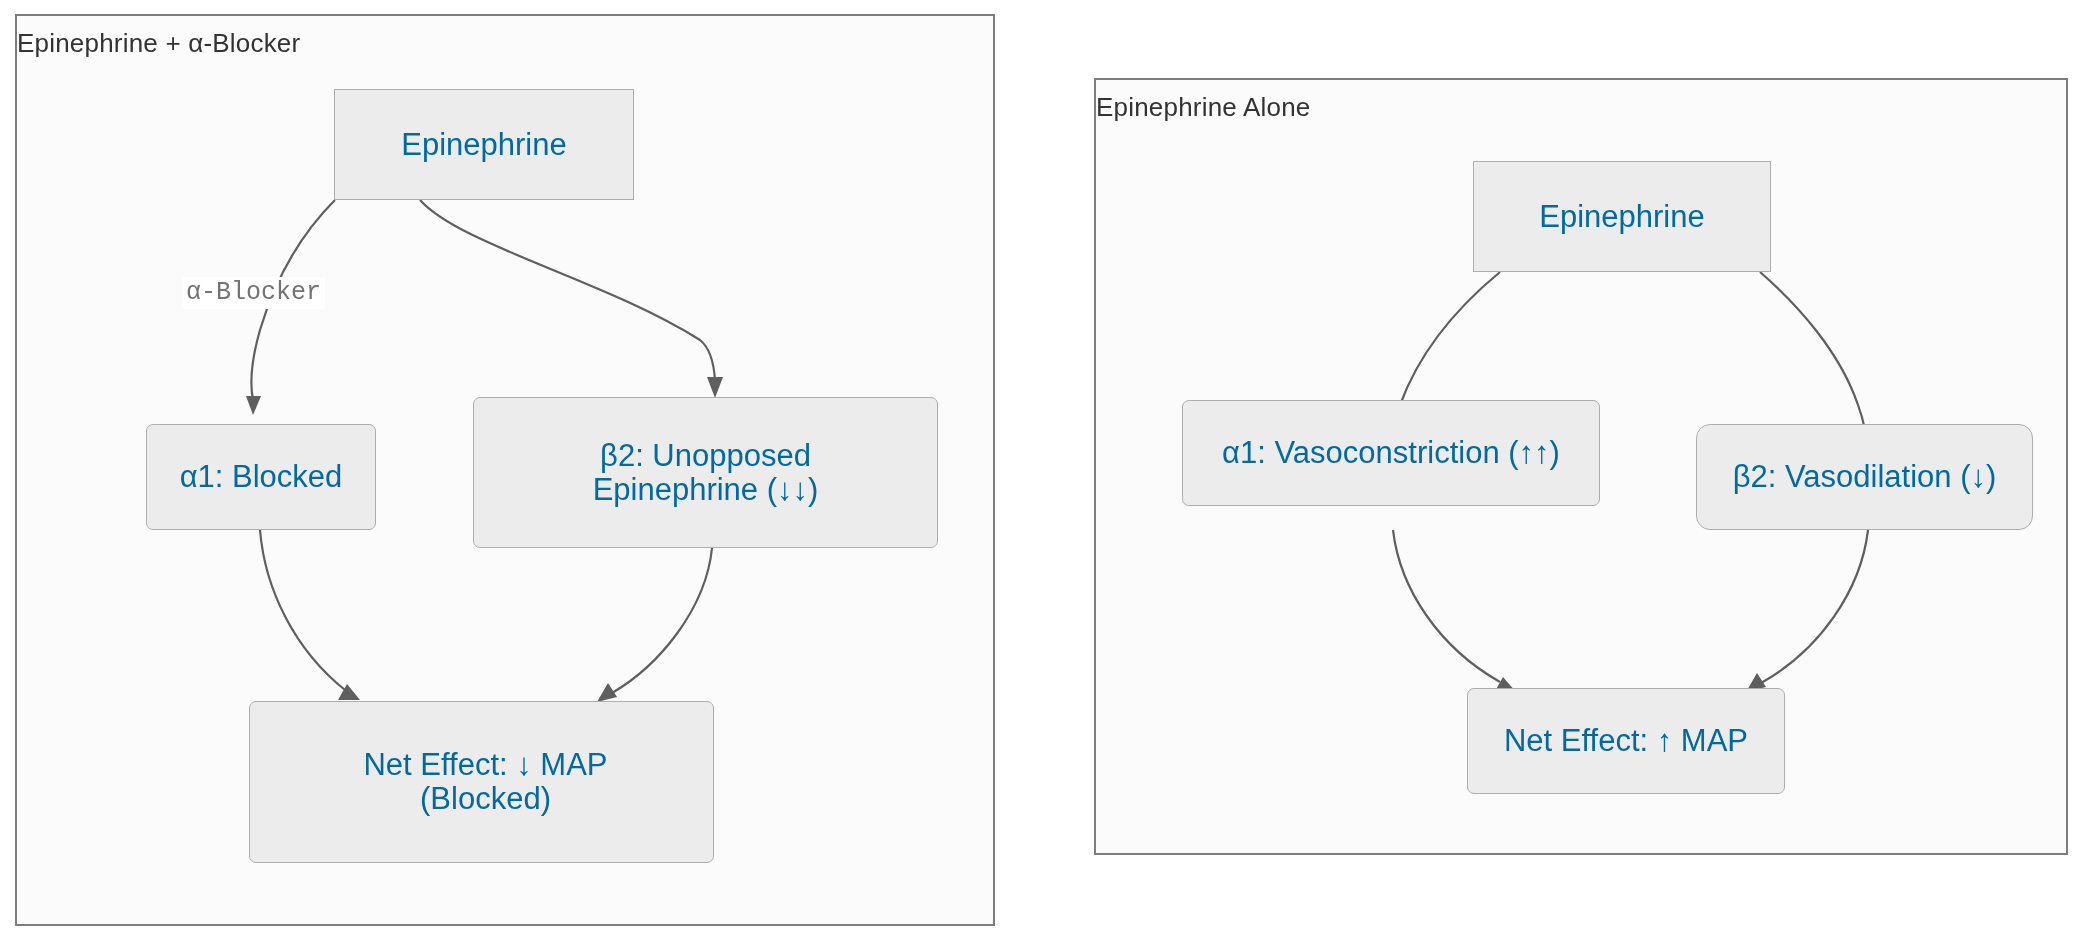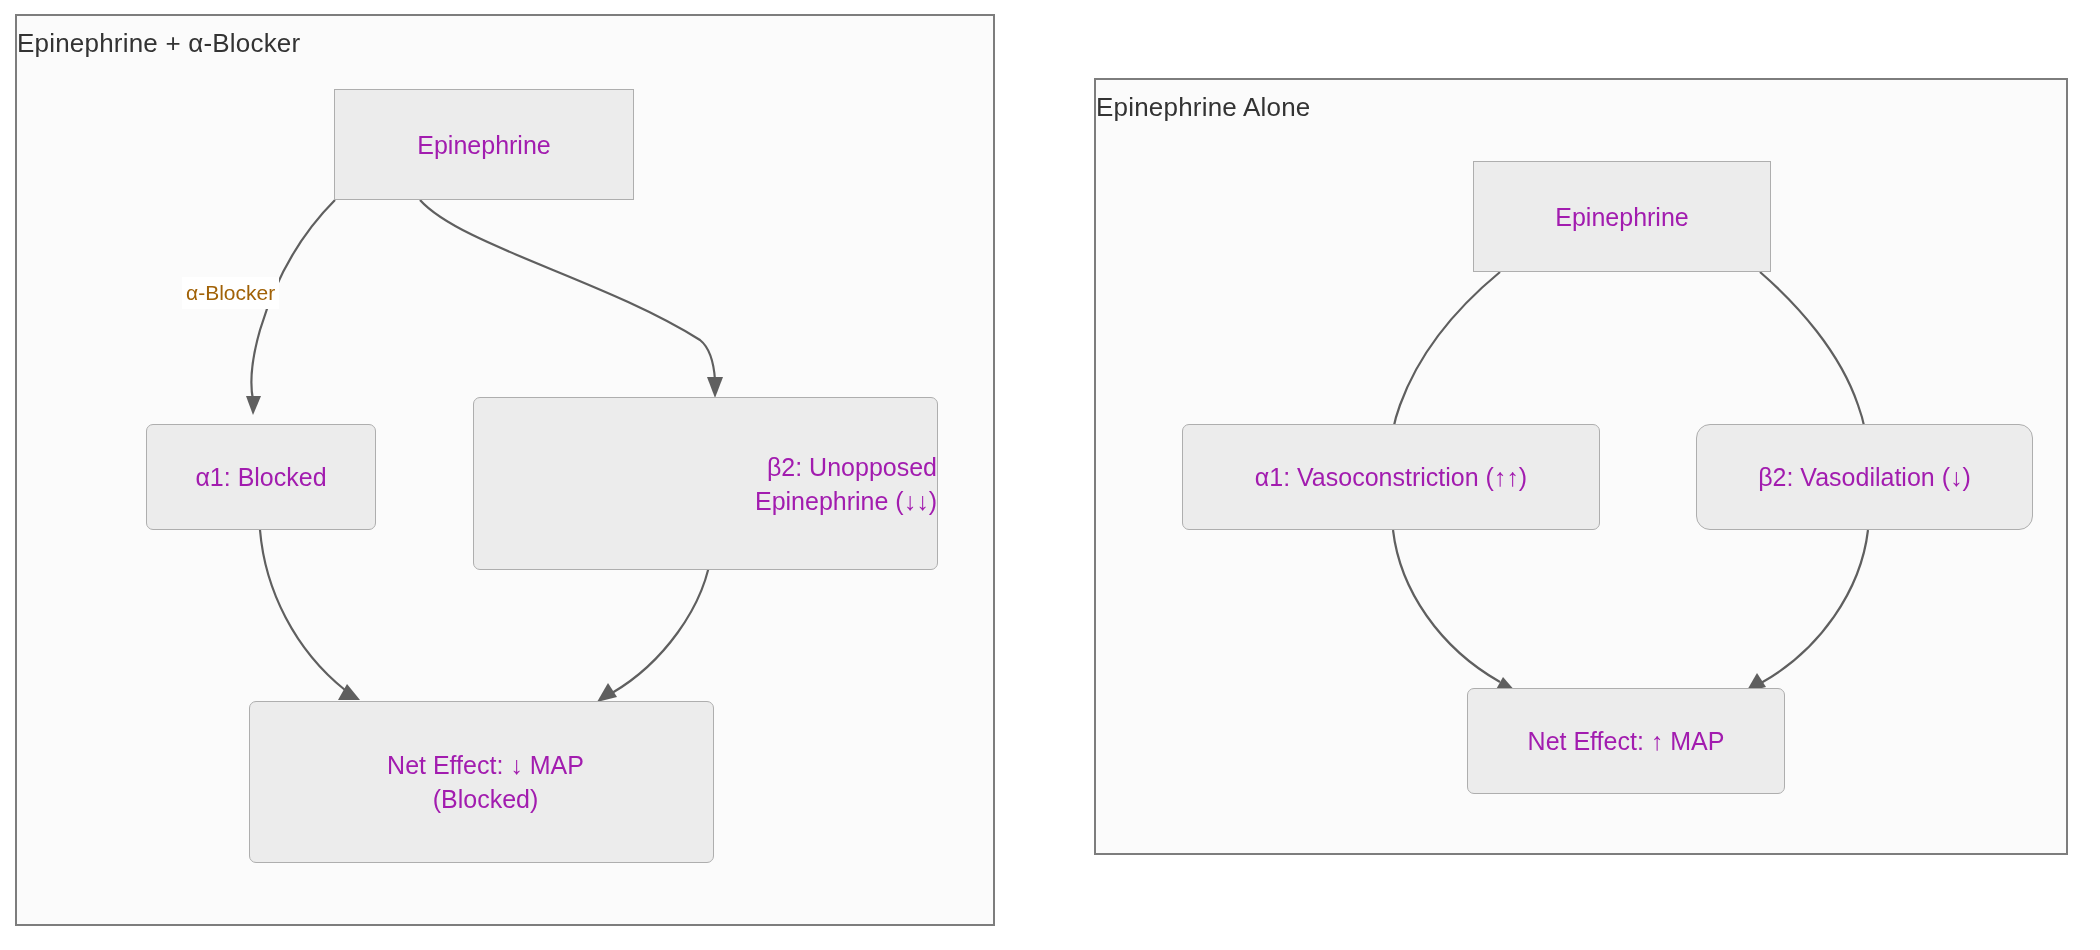--- a/index.html
+++ b/index.html
@@ -52,37 +52,38 @@
 
   .node {
     position: absolute;
     background: #ececec;
     border: 1.6px solid #aeaeae;
     box-sizing: border-box;
     display: flex;
     flex-direction: column;
     align-items: center;
     justify-content: center;
-    color: #a21caf;
-    font-size: 25px;
+    color: #0369a1;
+    font-size: 31px;
     line-height: 34px;
     text-align: center;
     border-radius: 7px;
   }
   .node.sharp { border-radius: 0; }
   .node .ln { display: block; white-space: nowrap; }
 
   .edge-label {
     position: absolute;
     background: #ffffff;
-    color: #a16207;
-    font-size: 21px;
+    color: #737373;
+    font-size: 25px;
     line-height: 30px;
     padding: 1px 4px;
     white-space: nowrap;
+    font-family: Liberation Mono, monospace;
   }
 
   svg.edges {
     position: absolute;
     left: 0; top: 0;
     width: 2100px;
     height: 950px;
     pointer-events: none;
     overflow: visible;
   }
@@ -150,37 +151,37 @@
   </svg>
 
   <div class="node sharp" style="left:334px; top:89px; width:300px; height:111px;">
     <span class="ln">Epinephrine</span>
   </div>
 
   <div class="node" style="left:146px; top:424px; width:230px; height:106px;text-align:center;">
     <span class="ln">α1: Blocked</span>
   </div>
 
-  <div class="node" style="left:473px; top:397px; width:465px; height:173px;align-items:flex-end;">
+  <div class="node" style="left:473px; top:397px; width:465px; height:151px;">
     <span class="ln">β2: Unopposed</span>
     <span class="ln">Epinephrine (↓↓)</span>
   </div>
 
   <div class="node" style="left:249px; top:701px; width:465px; height:162px;padding-left:8px;">
     <span class="ln">Net Effect: ↓ MAP</span>
     <span class="ln">(Blocked)</span>
   </div>
 
   <div class="edge-label" style="left:182px; top:277px;">α-Blocker</div>
 
   <div class="node sharp" style="left:1473px; top:161px; width:298px; height:111px;">
     <span class="ln">Epinephrine</span>
   </div>
 
-  <div class="node" style="left:1182px; top:424px; width:418px; height:106px;">
+  <div class="node" style="left:1182px; top:400px; width:418px; height:106px;">
     <span class="ln">α1: Vasoconstriction (↑↑)</span>
   </div>
 
   <div class="node" style="left:1696px; top:424px; width:337px; height:106px;border-radius:14px;">
     <span class="ln">β2: Vasodilation (↓)</span>
   </div>
 
   <div class="node" style="left:1467px; top:688px; width:318px; height:106px;">
     <span class="ln">Net Effect: ↑ MAP</span>
   </div>

